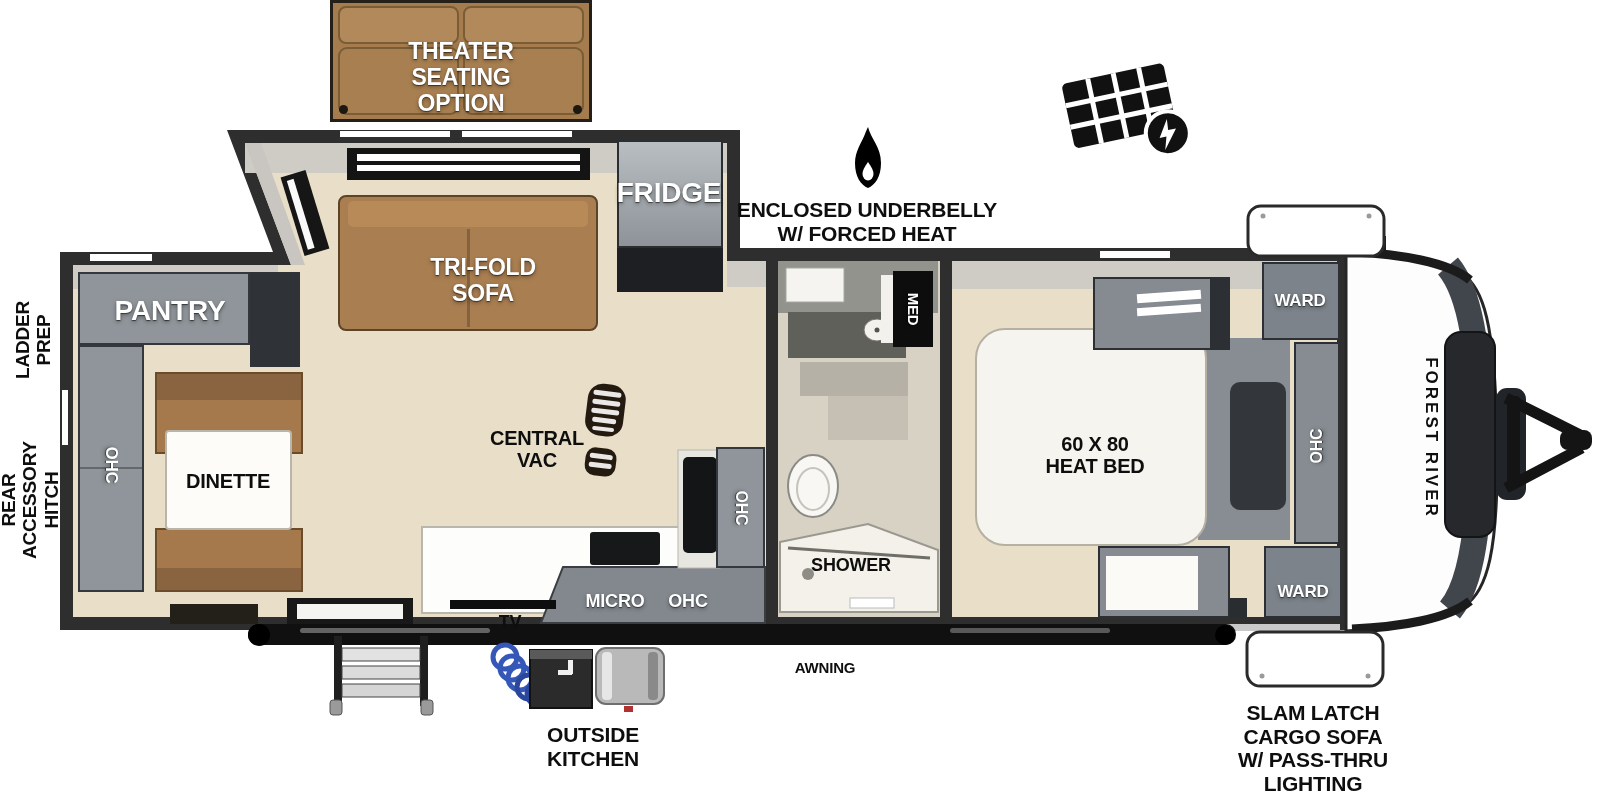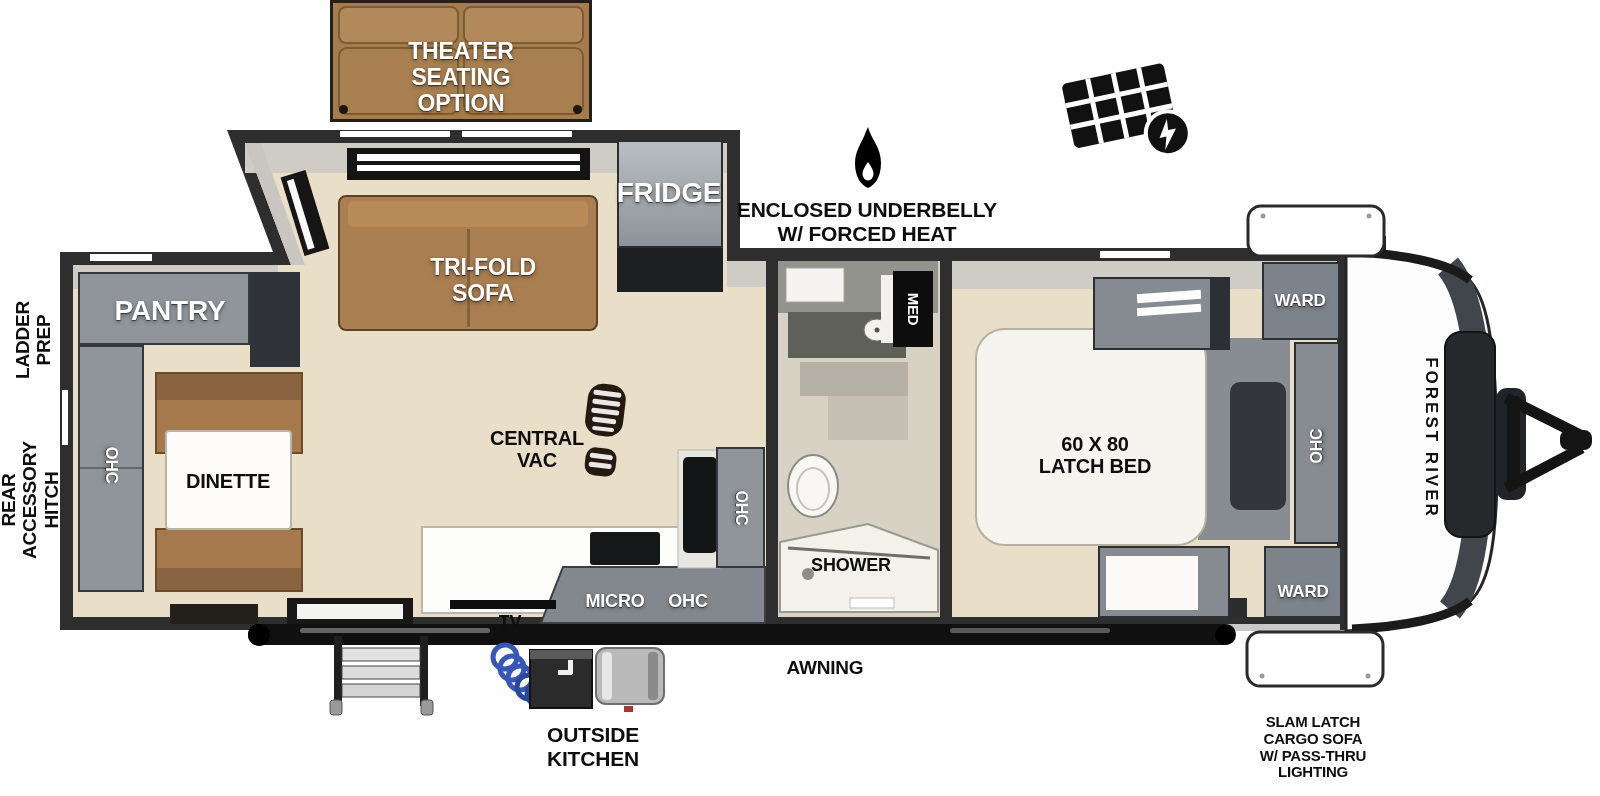--- a/index.html
+++ b/index.html
@@ -248,26 +248,26 @@
 </div>
 <div class="L b rm90" style="left:30px;top:500px;font-size:19px;">
   <div>REAR</div>
   <div>ACCESSORY</div>
   <div>HITCH</div>
 </div>
 <div class="L b" style="left:867px;top:222px;font-size:21px;">
   <div>ENCLOSED UNDERBELLY</div>
   <div>W/ FORCED HEAT</div>
 </div>
-<div class="L b" style="left:825px;top:668px;font-size:19px;">AWNING</div>
+<div class="L b" style="left:825px;top:668px;font-size:15px;">AWNING</div>
 <div class="L b" style="left:593px;top:747px;font-size:21px;">
   <div>OUTSIDE</div>
   <div>KITCHEN</div>
 </div>
-<div class="L b" style="left:1313px;top:748px;font-size:15px;">
+<div class="L b" style="left:1313px;top:748px;font-size:21px;">
   <div>SLAM LATCH</div>
   <div>CARGO SOFA</div>
   <div>W/ PASS-THRU</div>
   <div>LIGHTING</div>
 </div>
 <div class="L b r90" style="left:1431px;top:438px;font-size:17px;letter-spacing:3px;">FOREST RIVER</div>
 
 <div class="L w" style="left:483px;top:281px;font-size:23px;">
   <div>TRI-FOLD</div>
   <div>SOFA</div>
@@ -286,19 +286,19 @@
   <div>VAC</div>
 </div>
 <div class="L b" style="left:510px;top:622px;font-size:18px;">TV</div>
 <div class="L w" style="left:615px;top:601px;font-size:18px;">MICRO</div>
 <div class="L w" style="left:688px;top:601px;font-size:18px;">OHC</div>
 <div class="L w r90" style="left:741px;top:508px;font-size:16px;">OHC</div>
 <div class="L w r90" style="left:913px;top:309px;font-size:15px;">MED</div>
 <div class="L b" style="left:851px;top:565px;font-size:18px;">SHOWER</div>
 <div class="L b" style="left:1095px;top:455px;font-size:20px;">
   <div>60 X 80</div>
-  <div>LATCH BED</div>
+  <div>HEAT BED</div>
 </div>
 <div class="L w" style="left:1300px;top:301px;font-size:17px;">WARD</div>
 <div class="L w" style="left:1303px;top:592px;font-size:17px;">WARD</div>
 <div class="L w rm90" style="left:1317px;top:446px;font-size:16px;">OHC</div>
 
 </div>
 
 </body></html>

